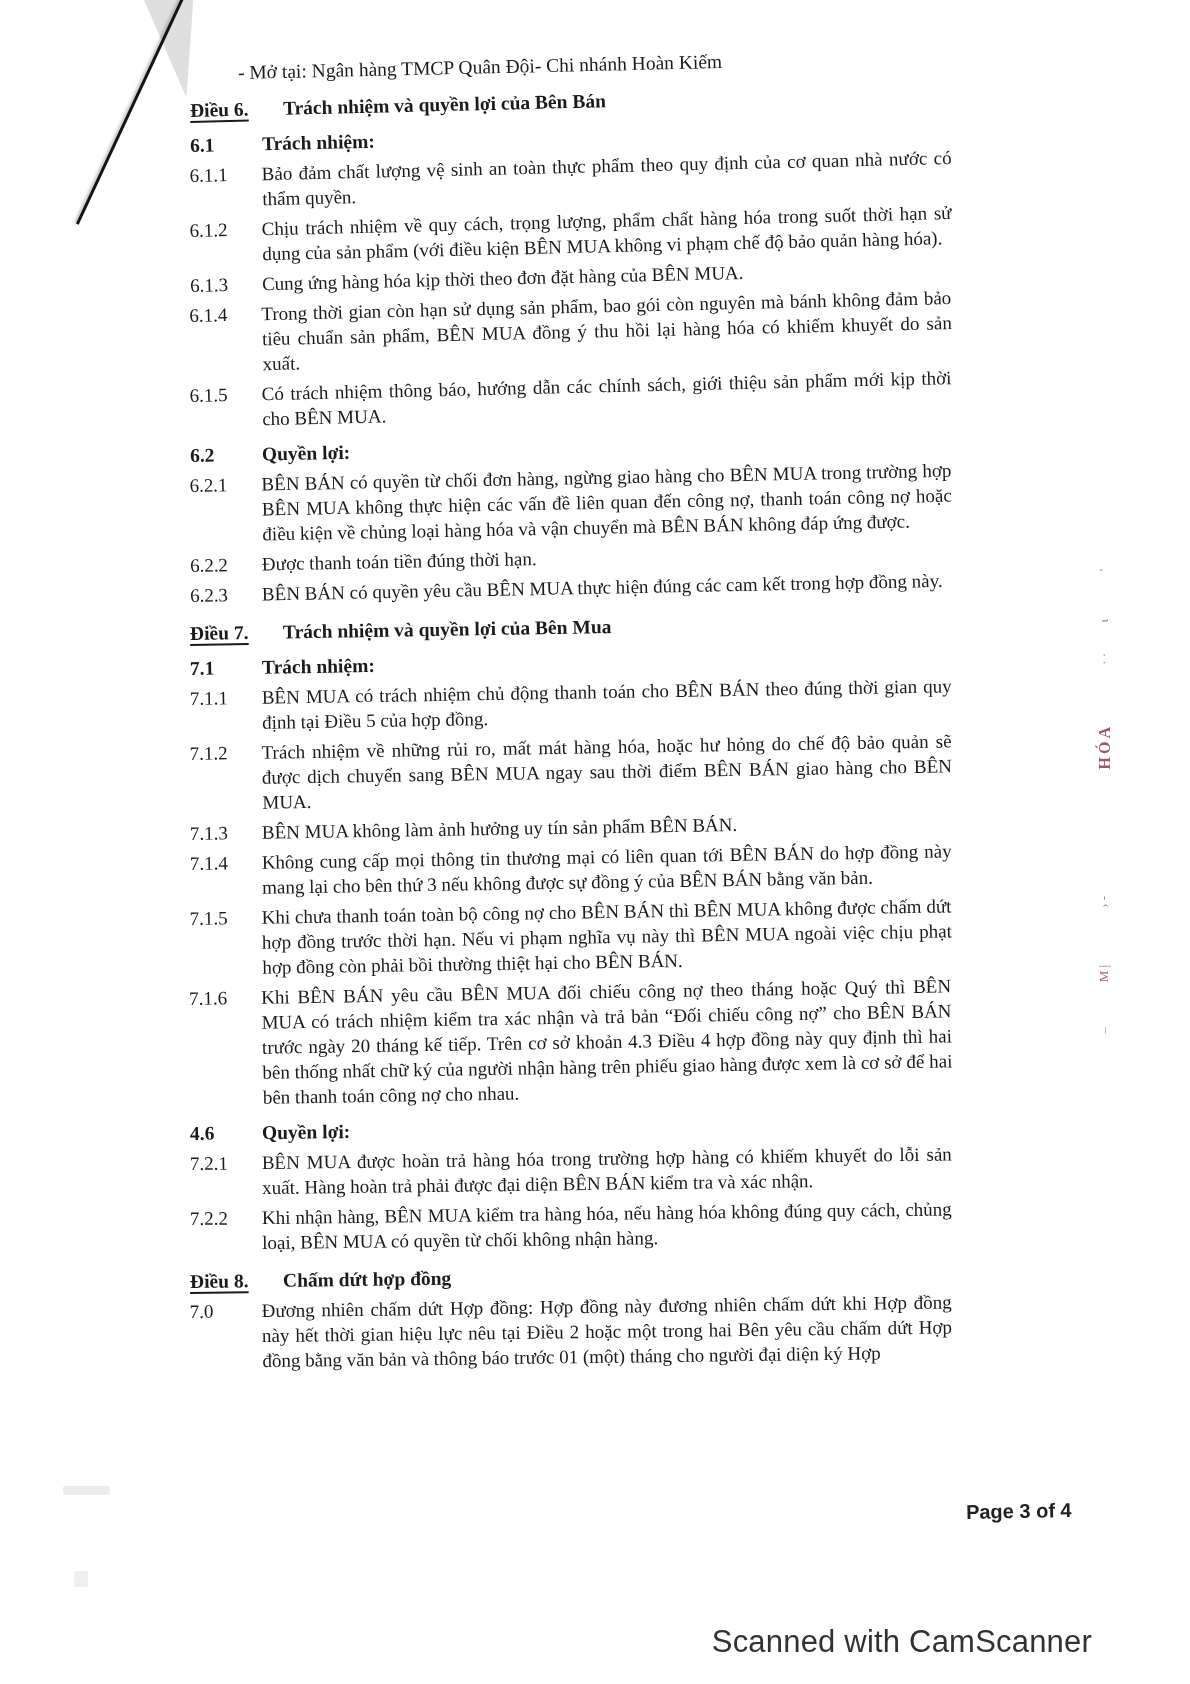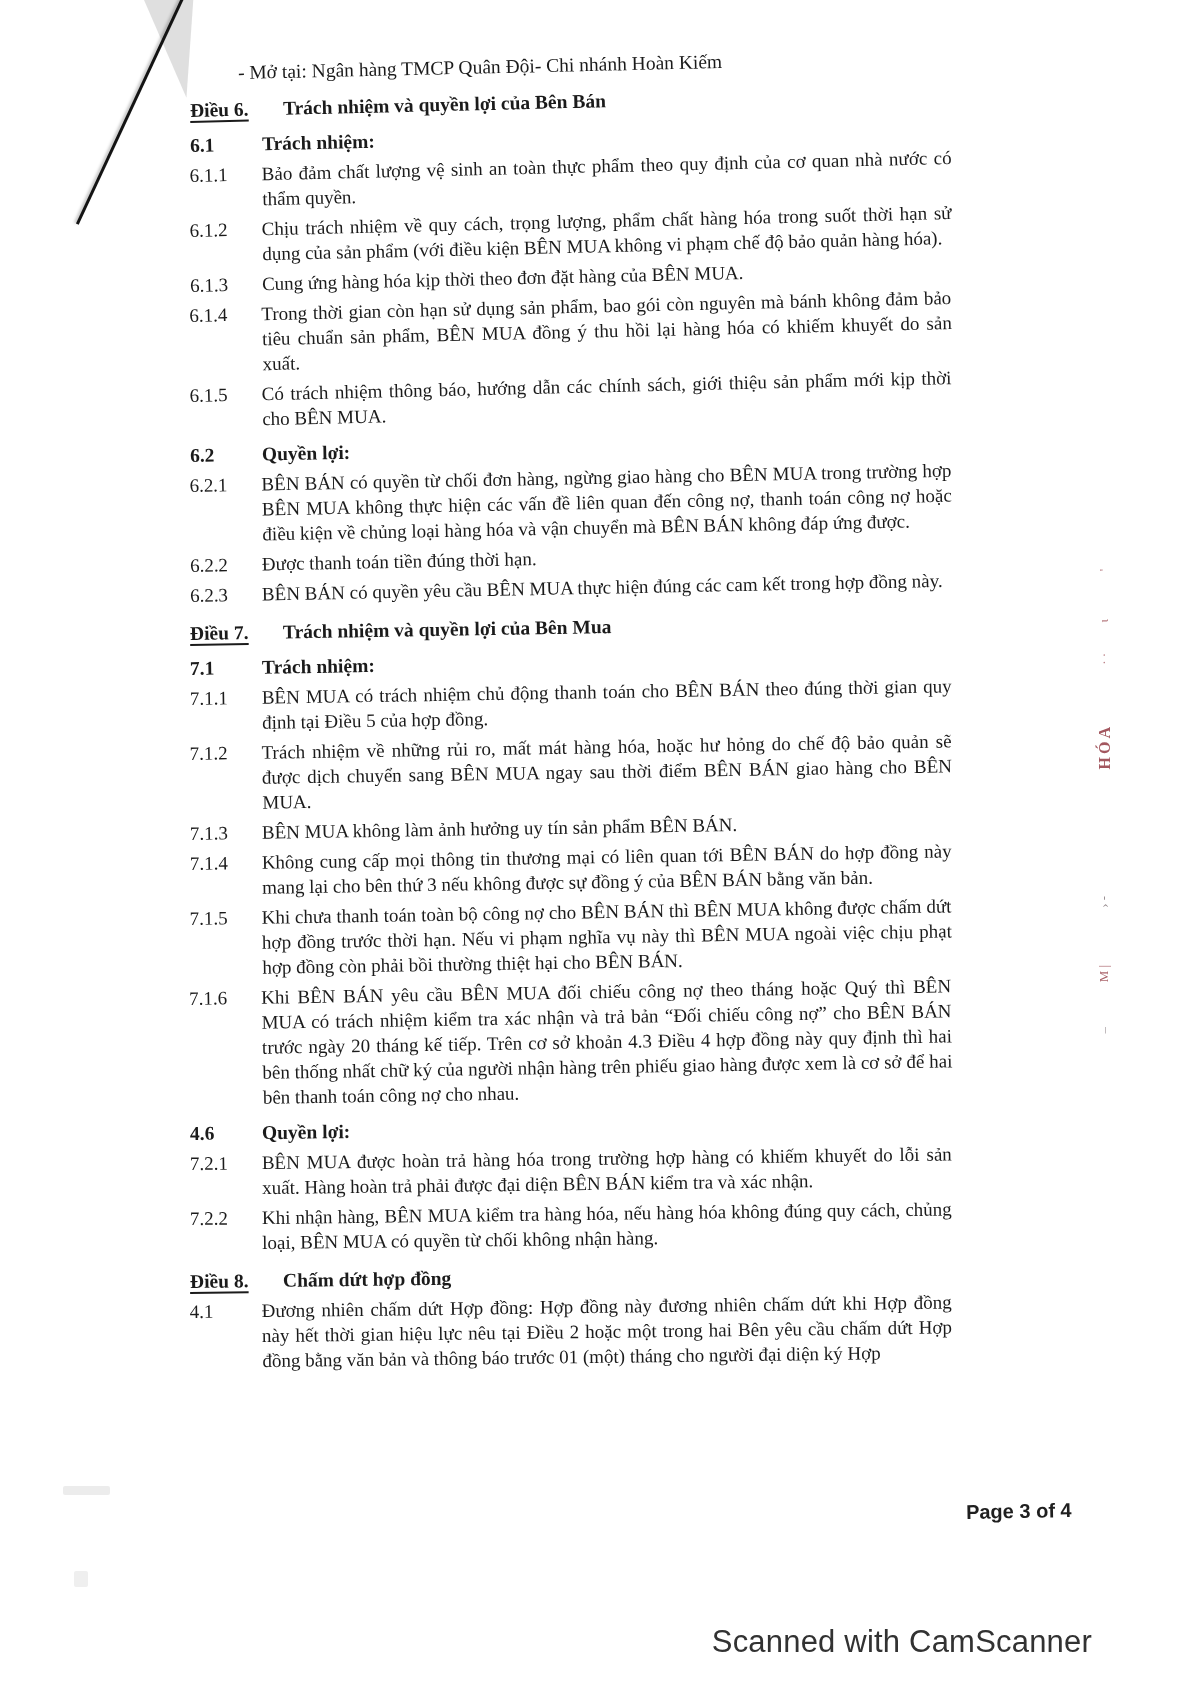--- a/index.html
+++ b/index.html
@@ -181,21 +181,21 @@
     </div>
     <div class="row clause tilt-d">
       <span class="num">7.2.2</span>
       <div class="txt">Khi nhận hàng, BÊN MUA kiểm tra hàng hóa, nếu hàng hóa không đúng quy cách, chủng loại, BÊN MUA có quyền từ chối không nhận hàng.</div>
     </div>
     <div class="row article tilt-d">
       <span class="num">Điều 8.</span>
       <div class="txt">Chấm dứt hợp đồng</div>
     </div>
     <div class="row clause tilt-d">
-      <span class="num">4.1</span>
+      <span class="num">7.0</span>
       <div class="txt">Đương nhiên chấm dứt Hợp đồng: Hợp đồng này đương nhiên chấm dứt khi Hợp đồng này hết thời gian hiệu lực nêu tại Điều 2 hoặc một trong hai Bên yêu cầu chấm dứt Hợp đồng bằng văn bản và thông báo trước 01 (một) tháng cho người đại diện ký Hợp</div>
     </div>
   </div>
 
   <span class="margin-mark m1">'</span>
   <span class="margin-mark m2">ι</span>
   <span class="margin-mark m3">··</span>
   <span class="margin-mark m4">HÓA</span>
   <span class="margin-mark m5">›-</span>
   <span class="margin-mark m6">M|</span>

